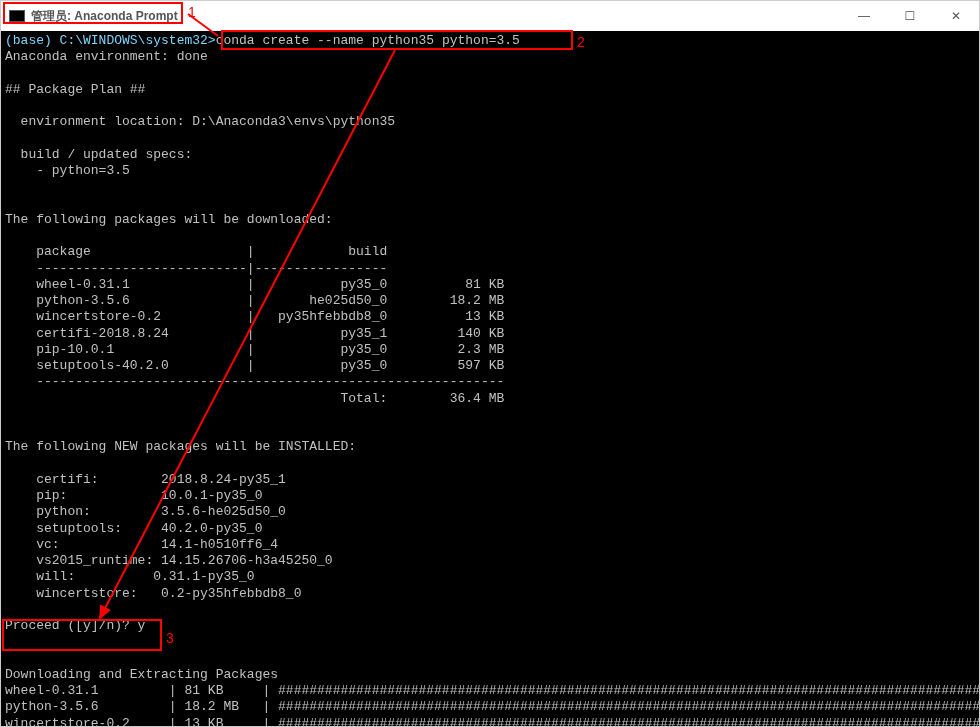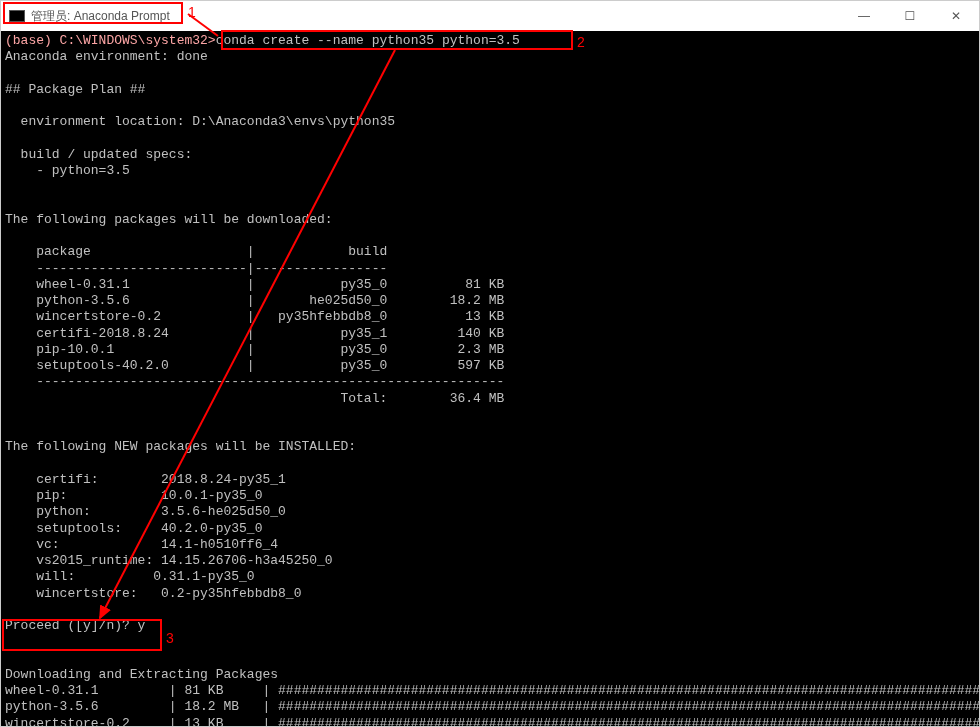--- a/index.html
+++ b/index.html
@@ -36,20 +36,21 @@
 .app-icon {
   width: 16px;
   height: 12px;
   background: #000;
   border: 1px solid #555;
 }
 .title-text {
   font-family: 'Microsoft YaHei', sans-serif;
   font-size: 12px;
   color: #555;
+  font-weight: bold;
 }
 .win-controls {
   display: flex;
 }
 .win-btn {
   width: 46px;
   height: 30px;
   display: flex;
   align-items: center;
   justify-content: center;
@@ -61,21 +62,21 @@
 .terminal {
   flex: 1;
   background: #000;
   color: #c0c0c0;
   padding: 2px 4px;
   white-space: pre;
   line-height: 1.25;
   overflow: hidden;
   font-size: 13px;
 }
-.prompt-cmd { color: #fca5a5; }
+.prompt-cmd { color: #7dd3fc; }
 .annot {
   position: absolute;
   border: 2px solid #ff0000;
   pointer-events: none;
 }
 .annot-label {
   position: absolute;
   color: #ff0000;
   font-family: sans-serif;
   font-size: 14px;

